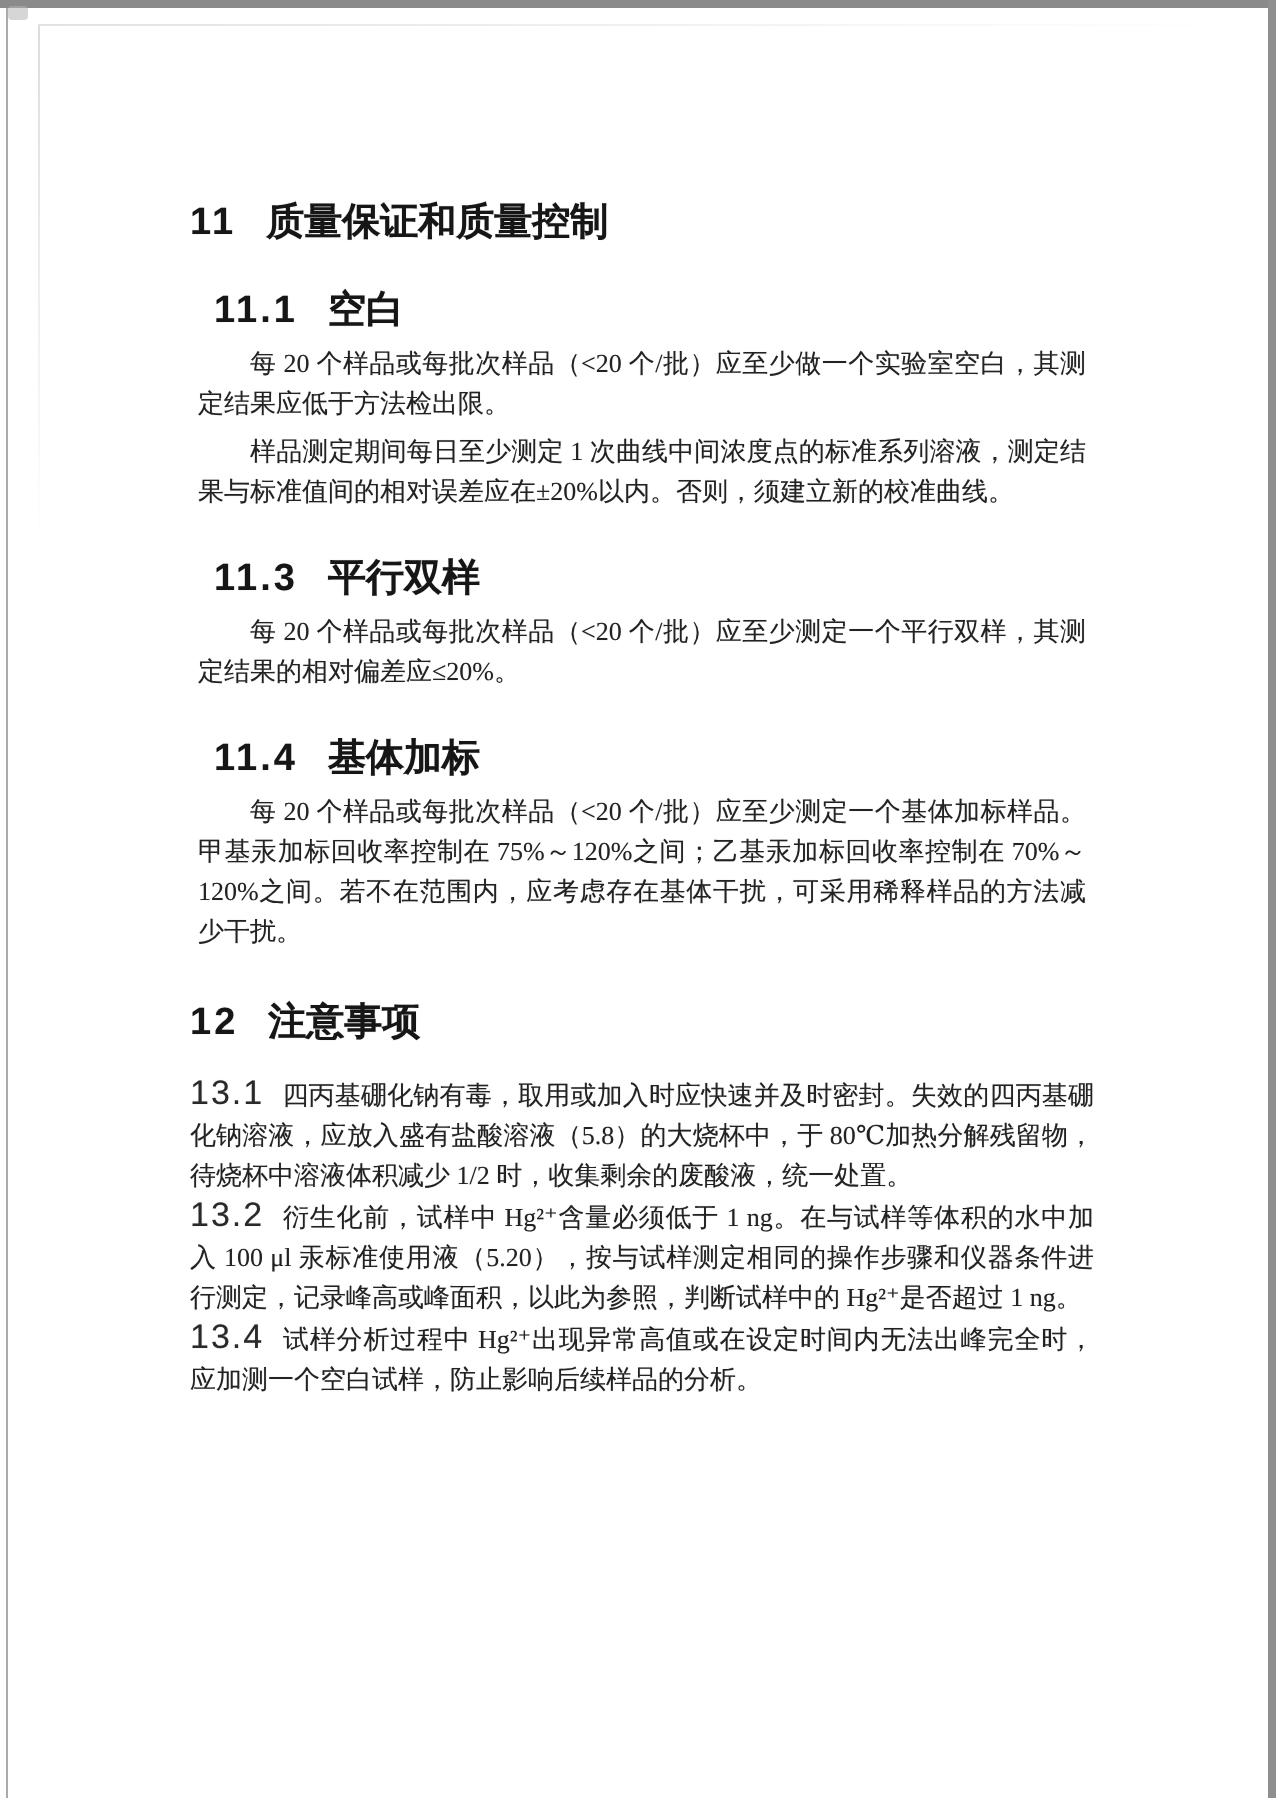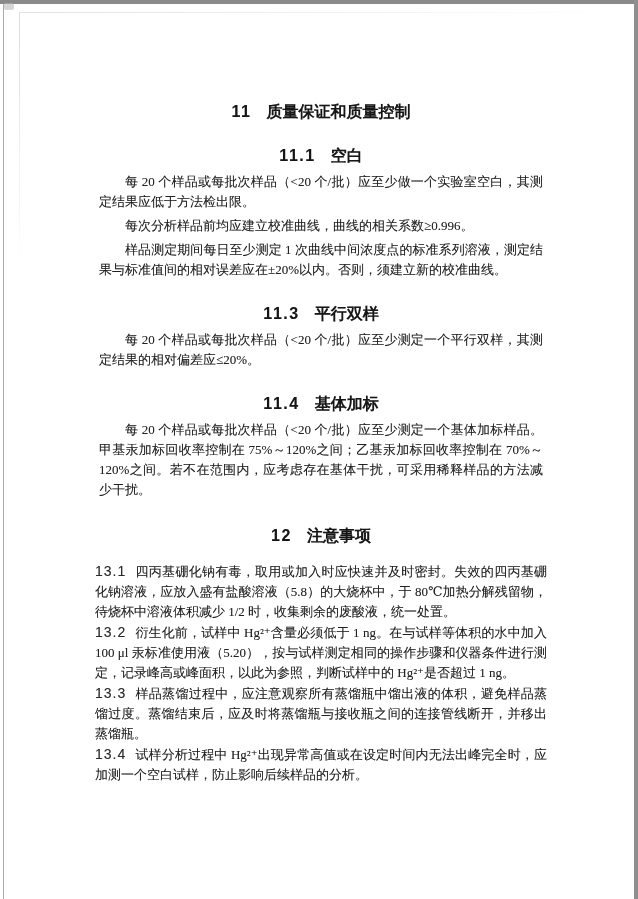--- a/index.html
+++ b/index.html
@@ -19,30 +19,30 @@
   .smudge{position:absolute;top:3px;left:4px;width:10px;height:7px;background:#b5b5b5;opacity:.55;border-radius:2px;}
 
   .content{
     position:absolute;left:95px;top:76px;width:452px;
     font-size:13px;line-height:20px;text-align:justify;
     text-shadow:0 0 .5px rgba(0,0,0,.28);
   }
   .blk{margin:0;}
   .h1,.h2{
     font-family:"Liberation Sans","DejaVu Sans",sans-serif;
-    font-weight:700;font-size:16px;color:#161616;text-align:center;
+    font-weight:700;font-size:19px;color:#161616;text-align:left;
   }
   .h1{margin:26px 0 15px;}
   .h2{margin:24px 12px 6px;}
   .h1 .num,.h2 .num{margin-right:15px;letter-spacing:1.5px;font-weight:700;}
   .p{margin:4px;text-indent:2em;}
   .note{margin:0;text-indent:0;}
   .note .num{
     font-family:"Liberation Sans","DejaVu Sans",sans-serif;
-    font-size:14px;letter-spacing:1px;margin-right:9px;color:#2a2a2a;margin-top:32px;
+    font-size:17px;letter-spacing:1px;margin-right:9px;color:#2a2a2a;margin-top:32px;
   }
 </style>
 </head>
 <body>
 
 <div class="scan-top"></div>
 <div class="scan-right"></div>
 <div class="edge-left"></div>
 <div class="faint-v"></div>
 <div class="faint-h"></div>
@@ -52,21 +52,20 @@
 
   <div class="blk h1">
     <span class="num">11</span><span class="htext">质量保证和质量控制</span>
   </div>
 
   <div class="blk h2">
     <span class="num">11.1</span><span class="htext">空白</span>
   </div>
   <p class="blk p">每 20 个样品或每批次样品（&lt;20 个/批）应至少做一个实验室空白，其测定结果应低于方法检出限。</p>
 
-  <p class="blk p">每次分析样品前均应建立校准曲线，曲线的相关系数≥0.996。</p>
   <p class="blk p">样品测定期间每日至少测定 1 次曲线中间浓度点的标准系列溶液，测定结果与标准值间的相对误差应在±20%以内。否则，须建立新的校准曲线。</p>
 
   <div class="blk h2">
     <span class="num">11.3</span><span class="htext">平行双样</span>
   </div>
   <p class="blk p">每 20 个样品或每批次样品（&lt;20 个/批）应至少测定一个平行双样，其测定结果的相对偏差应≤20%。</p>
 
   <div class="blk h2">
     <span class="num">11.4</span><span class="htext">基体加标</span>
   </div>
@@ -77,19 +76,16 @@
     <span class="num">12</span><span class="htext">注意事项</span>
   </div>
 
   <p class="blk note">
     <span class="num">13.1</span><span>四丙基硼化钠有毒，取用或加入时应快速并及时密封。失效的四丙基硼化钠溶液，应放入盛有盐酸溶液（5.8）的大烧杯中，于 80℃加热分解残留物，待烧杯中溶液体积减少 1/2 时，收集剩余的废酸液，统一处置。</span>
   </p>
   <p class="blk note">
     <span class="num">13.2</span><span>衍生化前，试样中 Hg²⁺含量必须低于 1 ng。在与试样等体积的水中加入 100 μl 汞标准使用液（5.20），按与试样测定相同的操作步骤和仪器条件进行测定，记录峰高或峰面积，以此为参照，判断试样中的 Hg²⁺是否超过 1 ng。</span>
   </p>
   <p class="blk note">
-    <span class="num">13.3</span><span>样品蒸馏过程中，应注意观察所有蒸馏瓶中馏出液的体积，避免样品蒸馏过度。蒸馏结束后，应及时将蒸馏瓶与接收瓶之间的连接管线断开，并移出蒸馏瓶。</span>
-  </p>
-  <p class="blk note">
     <span class="num">13.4</span><span>试样分析过程中 Hg²⁺出现异常高值或在设定时间内无法出峰完全时，应加测一个空白试样，防止影响后续样品的分析。</span>
   </p>
 
 </div>
 
 </body></html>

